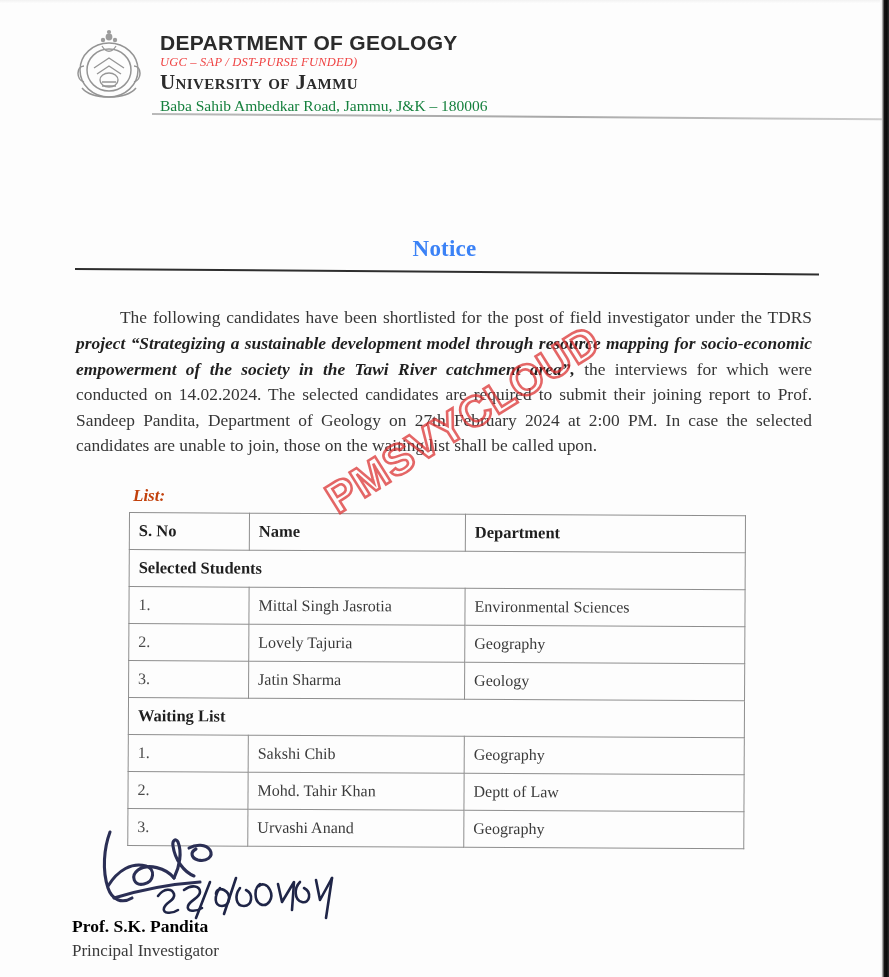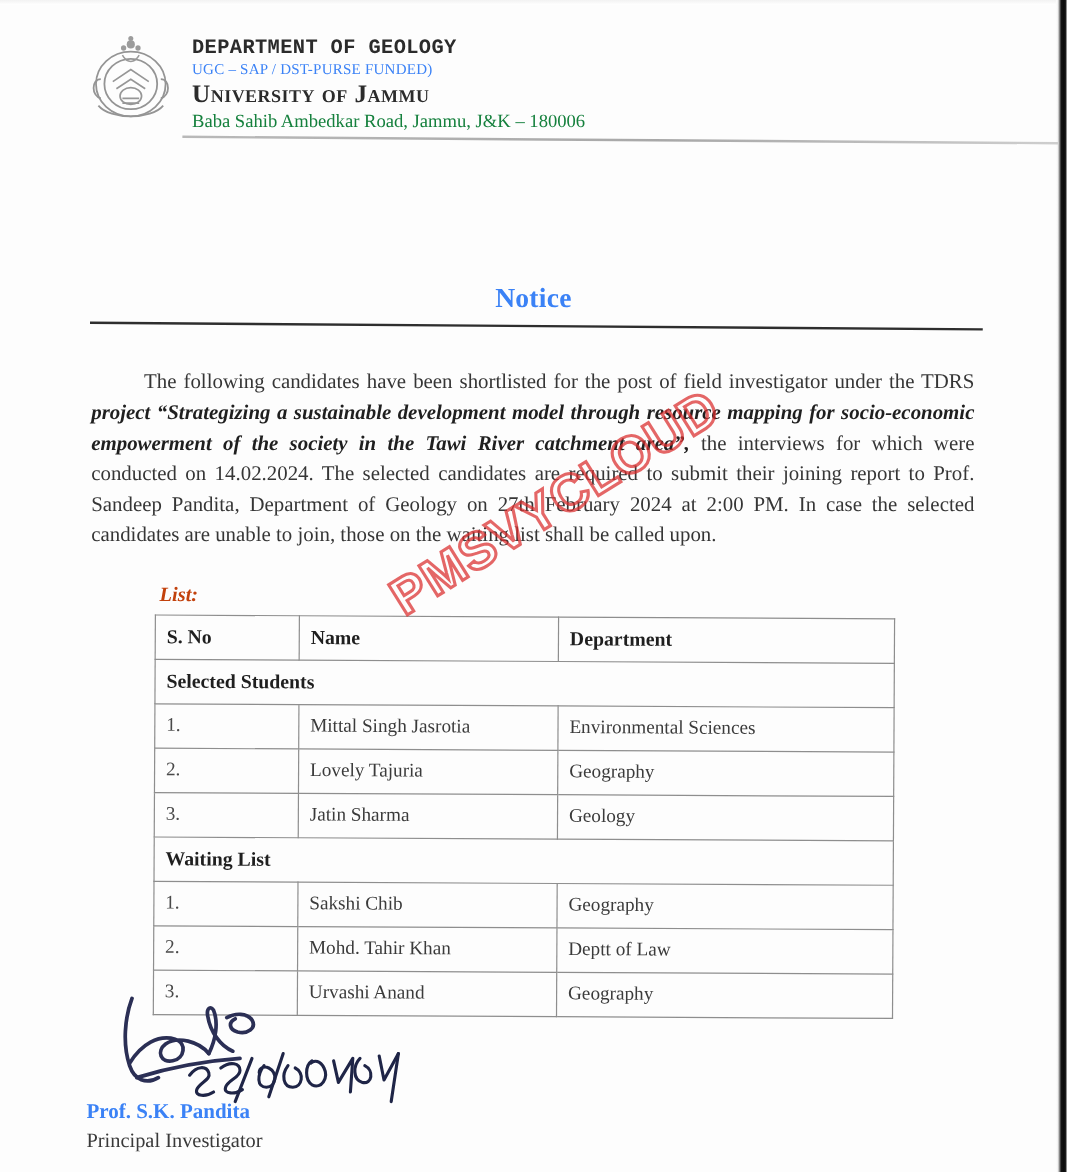--- a/index.html
+++ b/index.html
@@ -47,32 +47,33 @@
     width: 74px;
     height: 80px;
     flex: 0 0 74px;
     margin-right: 14px;
     opacity: 0.72;
   }
   .lh-text {
     padding-top: 6px;
   }
   .lh-dept {
-    font-family: Liberation Mono, monospace;
-    font-weight: bold;
-    font-size: 17px;
+    font-family: Liberation Sans, sans-serif;
+    font-weight: bold;
+    font-size: 21px;
     letter-spacing: 0.3px;
     color: #2b2b2b;
     line-height: 1.04;
   }
   .lh-funded {
     font-family: "Liberation Serif", serif;
+    font-style: italic;
     font-size: 12.5px;
     letter-spacing: 0.2px;
-    color: #3b82f6;
+    color: #ef4444;
     line-height: 1.25;
     margin-top: 1px;
   }
   .lh-univ {
     font-family: Liberation Serif, serif;
     font-weight: bold;
     font-size: 21px;
     font-variant: small-caps;
     letter-spacing: 0.4px;
     color: #2b2b2b;
@@ -205,21 +206,21 @@
     left: 18px;
     top: 0px;
   }
   .sign-name {
     position: absolute;
     left: 2px;
     top: 90px;
     font-family: "Liberation Serif", serif;
     font-weight: bold;
     font-size: 17.5px;
-    color: #3b82f6;
+    color: #000000;
   }
   .sign-role {
     position: absolute;
     left: 2px;
     top: 115px;
     font-family: "Liberation Serif", serif;
     font-size: 17px;
     color: #3a3a3a;
     text-align: center;
   }

